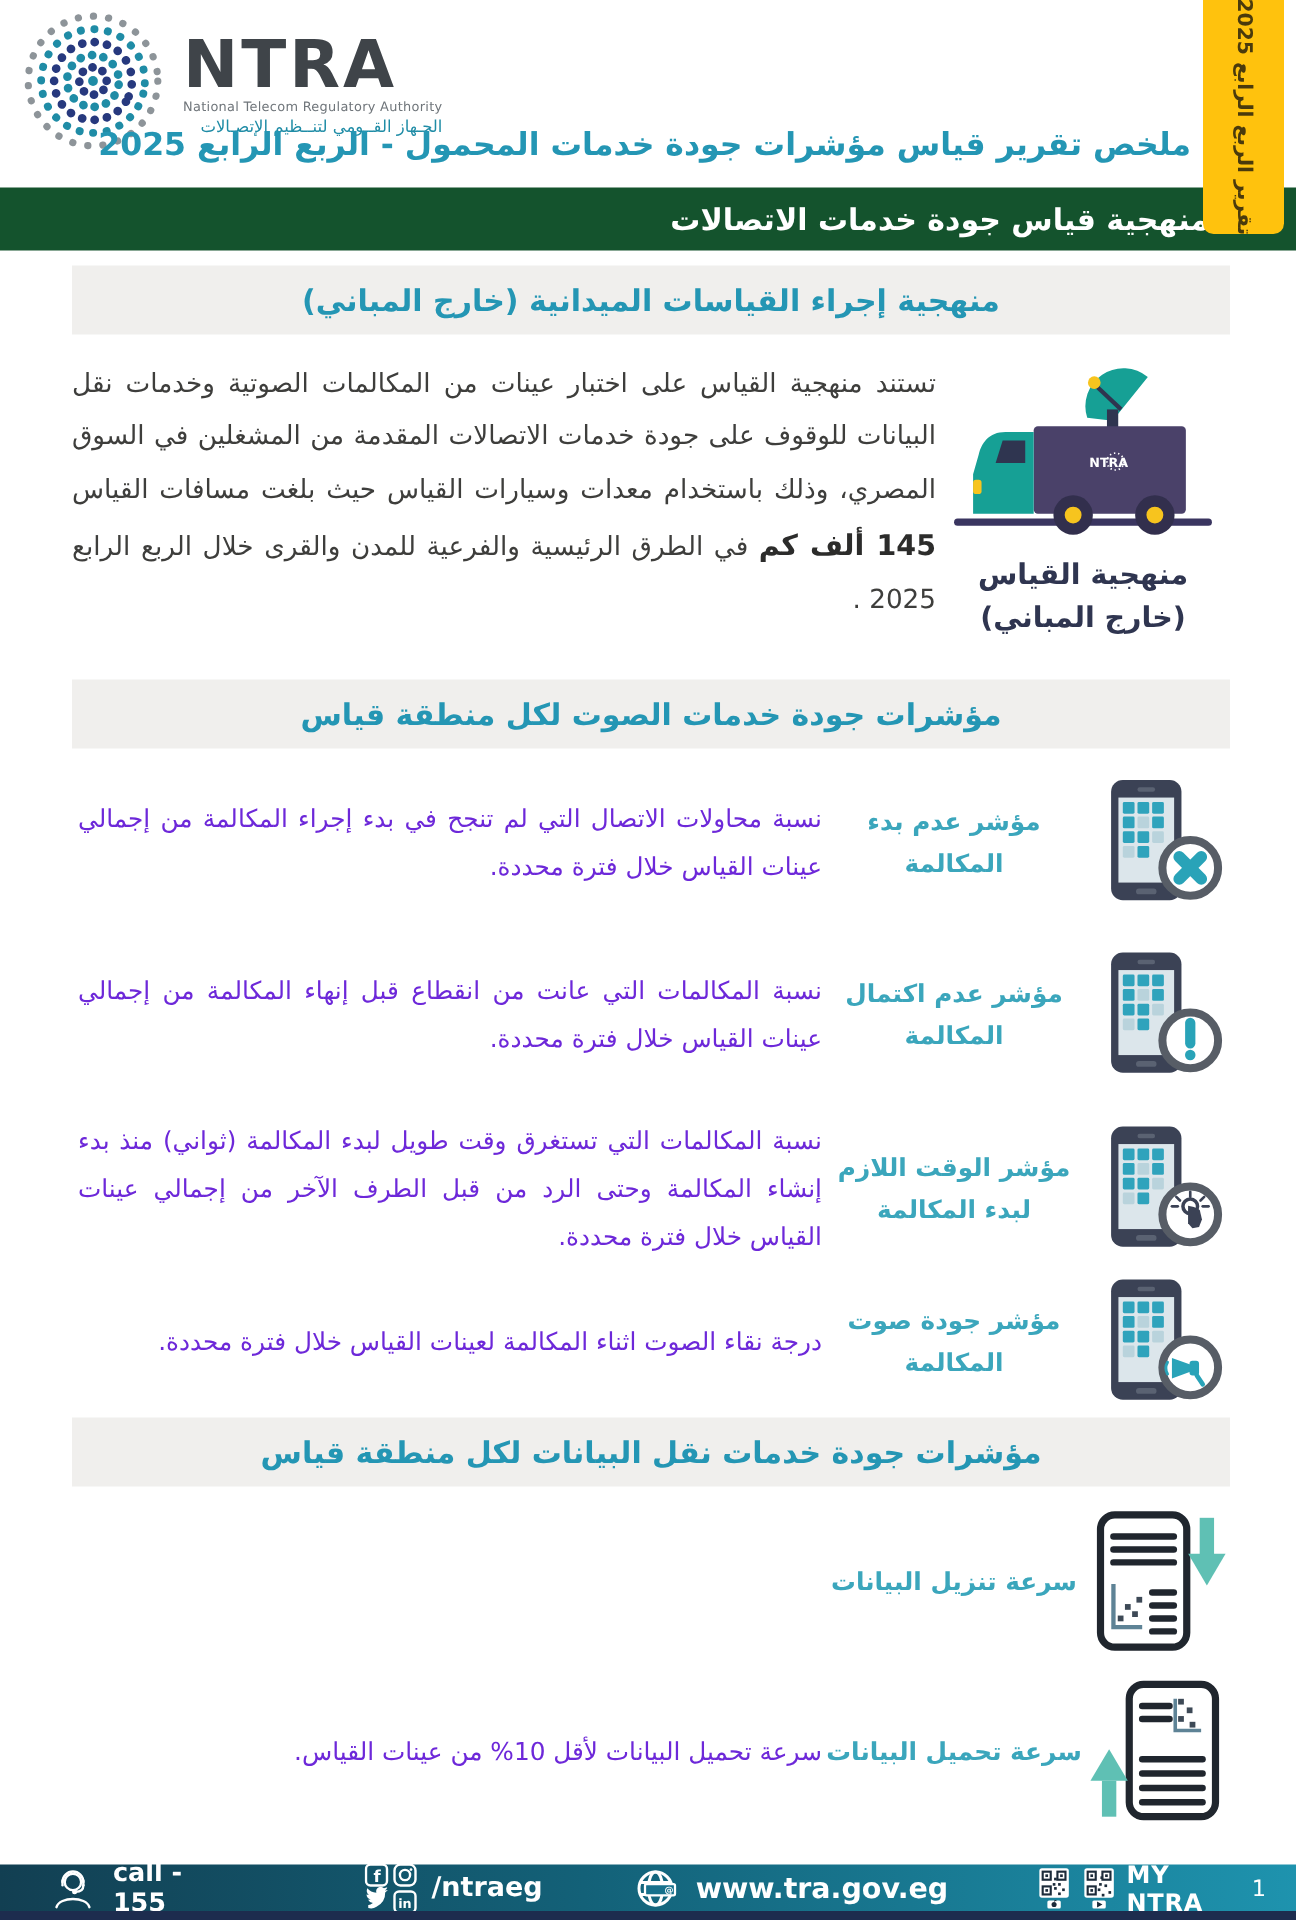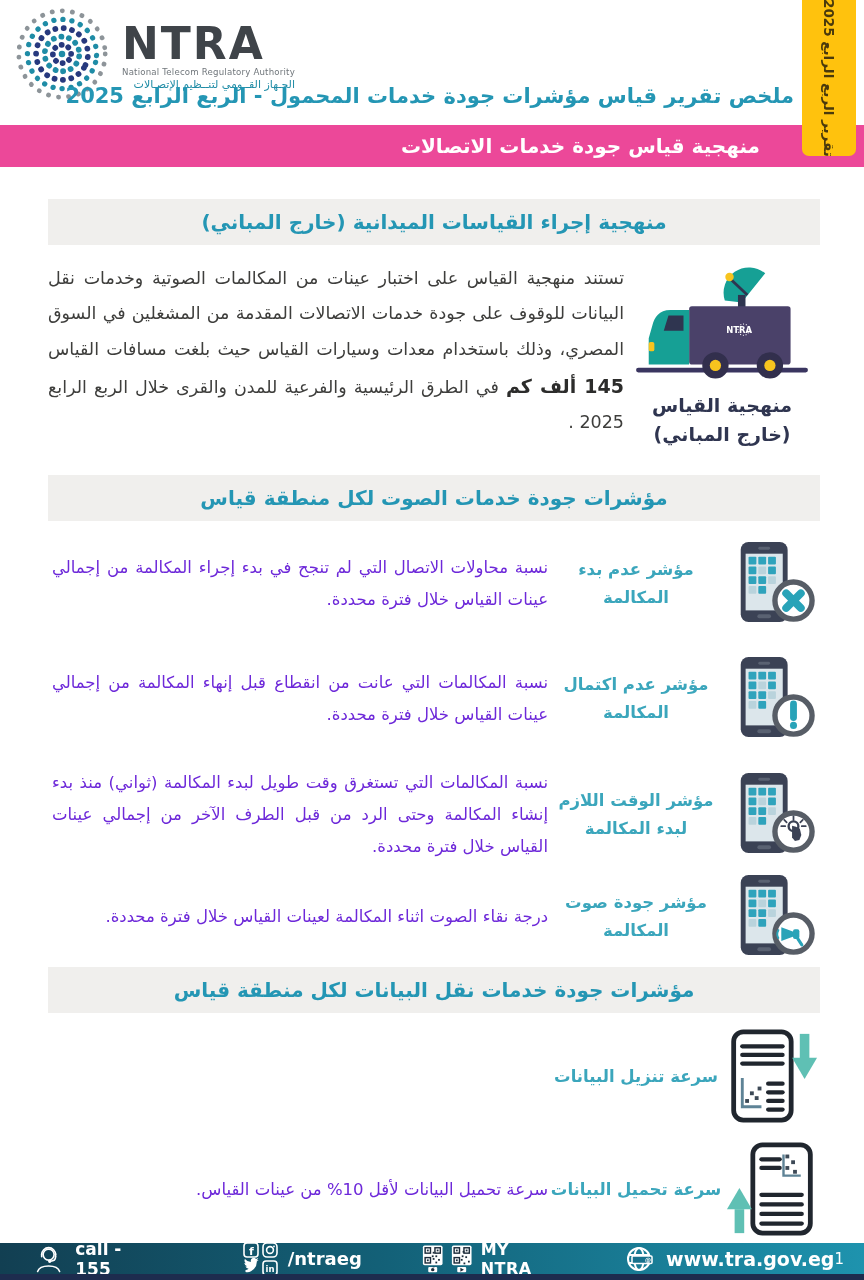--- a/index.html
+++ b/index.html
@@ -8,32 +8,32 @@
 
   
   .header{position:relative;height:125px;}
   .logo{position:absolute;left:14px;top:6px;display:flex;gap:12px;align-items:flex-start;}
   .logo-globe svg{width:96px;height:96px;}
   .logo-text{padding-top:18px;}
   .logo-name{font-size:44px;font-weight:bold;color:#3F4449;line-height:.9;letter-spacing:2px;}
   .logo-sub-en{font-size:8.6px;color:#70767b;margin-top:3px;letter-spacing:.2px;}
   .logo-sub-ar{font-size:11px;color:#1F8CA6;direction:rtl;margin-top:1px;}
   .doc-title{position:absolute;top:84px;right:70px;font-size:21px;font-weight:bold;color:#2496B4;direction:rtl;}
-  .banner{position:absolute;top:125px;left:0;width:100%;height:42px;background:#ec4899;
-          display:flex;align-items:center;direction:rtl;padding-right:104px;box-sizing:border-box;
+  .banner{position:absolute;top:125px;left:0;width:100%;height:42px;background:#14532d;
+          display:flex;align-items:center;direction:rtl;padding-right:58px;box-sizing:border-box;
           color:#fff;font-size:20px;font-weight:bold;}
   .side-tab{position:absolute;top:0;right:8px;width:54px;height:156px;background:#FFC20D;
             border-radius:0 0 7px 7px;z-index:5;display:flex;align-items:center;justify-content:center;}
   .side-tab span{writing-mode:vertical-rl;font-size:13.5px;font-weight:bold;color:#4A3A0C;white-space:nowrap;}
 
   
   .content{position:absolute;top:167px;left:0;right:0;padding:0 44px 0 48px;}
   .bar{height:46px;background:#F0EFED;display:flex;align-items:center;justify-content:center;
        color:#2496B4;font-size:20px;font-weight:bold;direction:rtl;}
-  .bar1{margin-top:32px;}
+  .bar1{margin-top:10px;}
   .bar2{margin-top:6px;}
   .bar3{margin-top:6px;}
 
   .method{display:flex;direction:rtl;margin-top:14px;min-height:210px;}
   .van-col{flex:none;width:196px;display:flex;flex-direction:column;align-items:center;padding-top:4px;}
   .van-col svg{width:180px;height:124px;}
   .van-cap{font-size:19px;font-weight:bold;color:#2F3550;text-align:center;line-height:1.5;margin-top:4px;direction:rtl;}
   .method p{flex:1;margin:0;font-size:17.5px;line-height:2.02;color:#3E3E3C;text-align:justify;direction:rtl;padding-top:2px;}
   .method b{font-size:19px;color:#2c2c2b;}
 
@@ -354,20 +354,34 @@
           <rect x="20" y="19" width="14" height="14" rx="3"></rect>
         </g>
         <circle cx="31" cy="4.4" r="0.9" fill="#ffffff"></circle>
         <text x="6" y="12.8" font-size="11" font-weight="bold" fill="#ffffff" font-family="DejaVu Sans">f</text>
         <path d="M2.5 30 q3 .8 5.5 -.8 q6 -3.4 5.8 -9.6 l1.8 -1.6 -2 .3 q1.4 -1 1.6 -2.2 l-2.2 .8 q-1.8 -1.8 -3.8 -.6 q-1.9 1.2 -1.3 3.6 q-3.8 -.3 -6 -3 q-1.2 2.6 1 4.4 l-1.6 -.3 q.3 2.6 2.8 3.3 l-1.7 .2 q1 2 3.2 2.2 q-2 1.5 -3.1 1.3 z" fill="#ffffff"></path>
         <text x="22.5" y="30" font-size="8.5" font-weight="bold" fill="#ffffff" font-family="DejaVu Sans">in</text>
       </svg>
       <span>/ntraeg</span>
     </div>
 
+    <div class="fgroup g-web">
+      <svg width="30" height="26" viewBox="0 0 30 26">
+        <g fill="none" stroke="#ffffff" stroke-width="2">
+          <circle cx="13" cy="13" r="11"></circle>
+          <ellipse cx="13" cy="13" rx="4.8" ry="11"></ellipse>
+          <line x1="3" y1="9" x2="23" y2="9"></line>
+            <line x1="3" y1="17" x2="23" y2="17"></line>
+        </g>
+        <rect x="6" y="10" width="20" height="7.5" rx="1" fill="#17718C" stroke="#ffffff" stroke-width="1.5"></rect>
+        <text x="19" y="16.3" font-size="6" font-weight="bold" fill="#ffffff" font-family="DejaVu Sans">@</text>
+      </svg>
+      <span>www.tra.gov.eg</span>
+    </div>
+
     <div class="fgroup g-app">
       <svg width="22" height="29" viewBox="0 0 24 31">
         <rect x="1" y="1" width="22" height="22" rx="2" fill="#ffffff"></rect>
         <g fill="none" stroke="#1C2B3A" stroke-width="1.6">
           <rect x="3.5" y="3.5" width="6" height="6"></rect>
             <rect x="14.5" y="3.5" width="6" height="6"></rect>
             <rect x="3.5" y="14.5" width="6" height="6"></rect>
         </g>
         <g fill="#1C2B3A">
           <rect x="5.5" y="5.5" width="2" height="2"></rect>
@@ -401,31 +415,17 @@
           <rect x="19" y="18" width="2" height="2"></rect>
             <rect x="14" y="20" width="2" height="2"></rect>
             <rect x="12" y="12" width="2" height="2"></rect>
         </g>
         <rect x="7" y="25" width="10" height="6" rx="1.2" fill="#ffffff"></rect>
         <path d="M10.5 25.8 L14.5 28 L10.5 30.2 Z" fill="#1C2B3A"></path>
       </svg>
       <span>MY NTRA</span>
     </div>
 
-    <div class="fgroup g-web">
-      <svg width="30" height="26" viewBox="0 0 30 26">
-        <g fill="none" stroke="#ffffff" stroke-width="2">
-          <circle cx="13" cy="13" r="11"></circle>
-          <ellipse cx="13" cy="13" rx="4.8" ry="11"></ellipse>
-          <line x1="3" y1="9" x2="23" y2="9"></line>
-            <line x1="3" y1="17" x2="23" y2="17"></line>
-        </g>
-        <rect x="6" y="10" width="20" height="7.5" rx="1" fill="#17718C" stroke="#ffffff" stroke-width="1.5"></rect>
-        <text x="19" y="16.3" font-size="6" font-weight="bold" fill="#ffffff" font-family="DejaVu Sans">@</text>
-      </svg>
-      <span>www.tra.gov.eg</span>
-    </div>
-
     <div class="g-page">1</div>
   </div>
   <div class="fstrip"></div>
 
 </div>
 
 </body></html>

